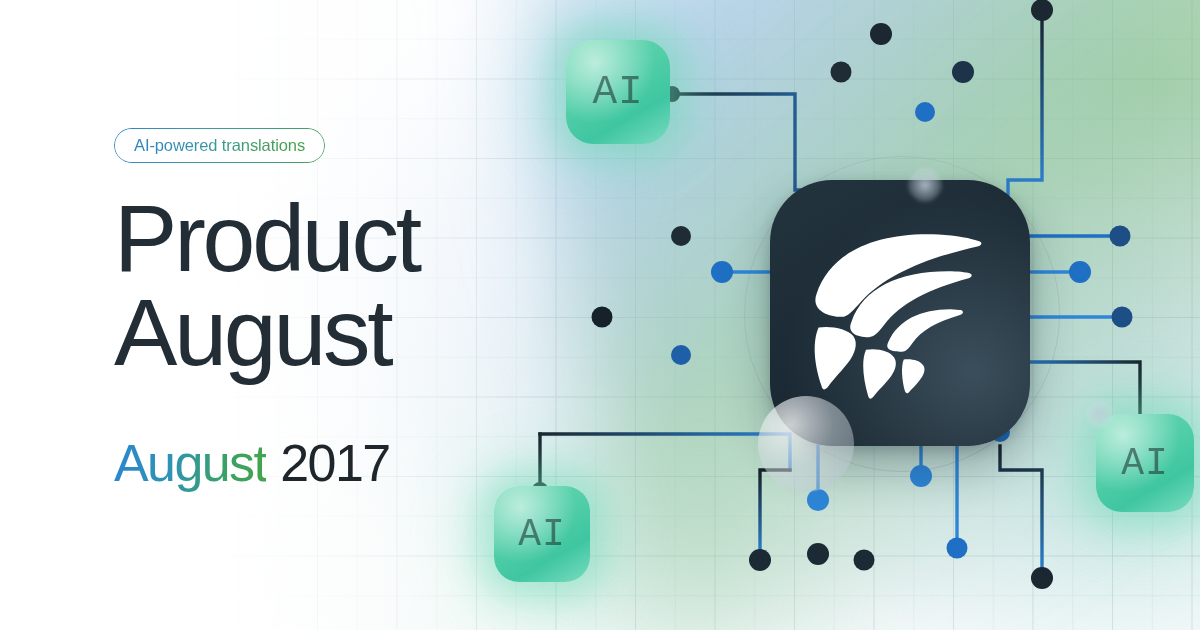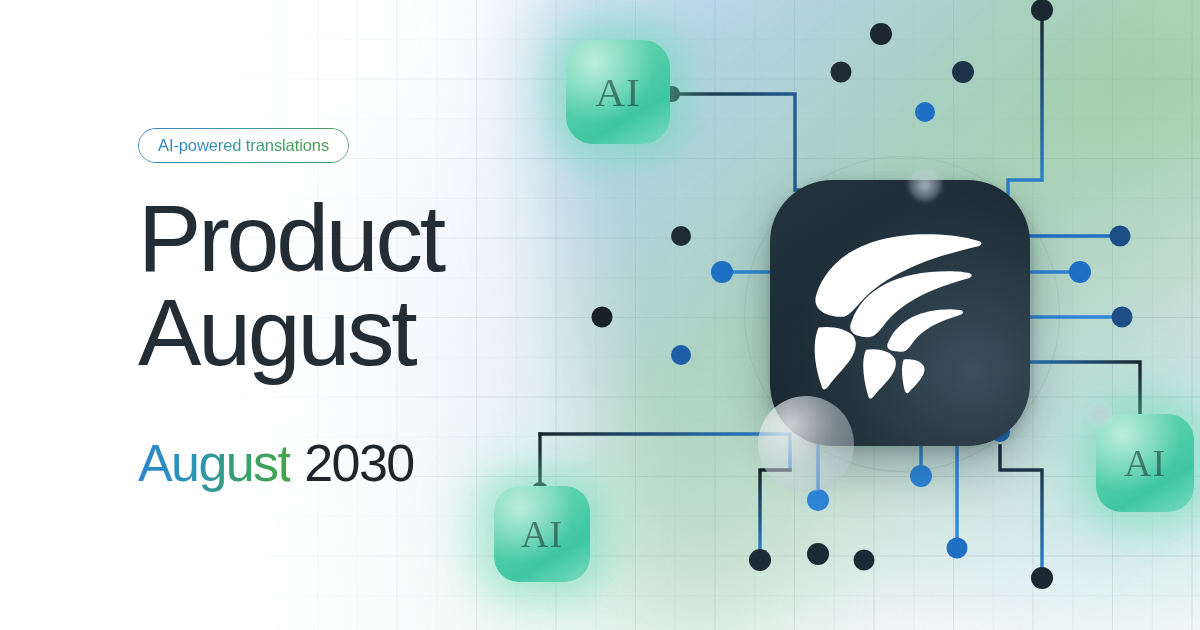--- a/index.html
+++ b/index.html
@@ -48,21 +48,21 @@
     transform:rotate(-12deg);
     pointer-events:none;
   }
   .bg-fade-left{
     position:absolute; left:0; top:0; width:560px; height:630px;
     background:linear-gradient(to right, #ffffff 0%, rgba(255,255,255,.94) 40%, rgba(255,255,255,0) 100%);
     pointer-events:none;
   }
 
   
-  .copy{ position:absolute; left:138px; top:128px; width:470px; z-index:7; }
+  .copy{ position:absolute; left:114px; top:128px; width:470px; z-index:7; }
 
   .badge{
     display:inline-flex; align-items:center; justify-content:center;
     height:35px; padding:0 20px;
     border-radius:999px;
     position:relative;
     background:#ffffff;
   }
   .badge::before{
     content:""; position:absolute; inset:0; border-radius:999px; padding:1.4px;
@@ -108,21 +108,21 @@
     background:
       radial-gradient(120% 120% at 28% 22%, rgba(255,255,255,.58) 0%, rgba(255,255,255,0) 48%),
       linear-gradient(150deg,#6fd8b4 0%,#53cfa8 40%,#3fc6a1 70%,#7adcc0 100%);
     box-shadow:0 0 34px 16px rgba(102,214,176,.42), 0 0 70px 28px rgba(120,224,186,.20);
     display:flex; align-items:center; justify-content:center;
     filter:blur(.4px);
   }
   .chip .lbl{
     font-size:40px; font-weight:400; letter-spacing:1px;
     color:rgba(31,63,56,.62);
-    font-family:Liberation Serif, serif;
+    font-family:Liberation Mono, monospace;
   }
   .chip.c1{ left:566px; top:40px;  width:104px; height:104px; }
   .chip.c1 .lbl{ font-size:41px; }
   .chip.c2{ left:494px; top:486px; width:96px;  height:96px; }
   .chip.c2 .lbl{ font-size:38px; }
   .chip.c3{ left:1096px; top:414px; width:98px; height:98px; }
   .chip.c3 .lbl{ font-size:38px; }
 
   
   .logo{
@@ -294,18 +294,18 @@
     <div class="badge">
       <span>AI-powered translations</span>
     </div>
 
     <h1 class="headline">
       <span class="l1">Product</span>
       <span class="l2">August</span>
     </h1>
 
     <div class="dateline">
-      <span class="month">August</span><span class="year">2030</span>
+      <span class="month">August</span><span class="year">2017</span>
     </div>
 
   </div>
 
 </div>
 
 </body></html>

